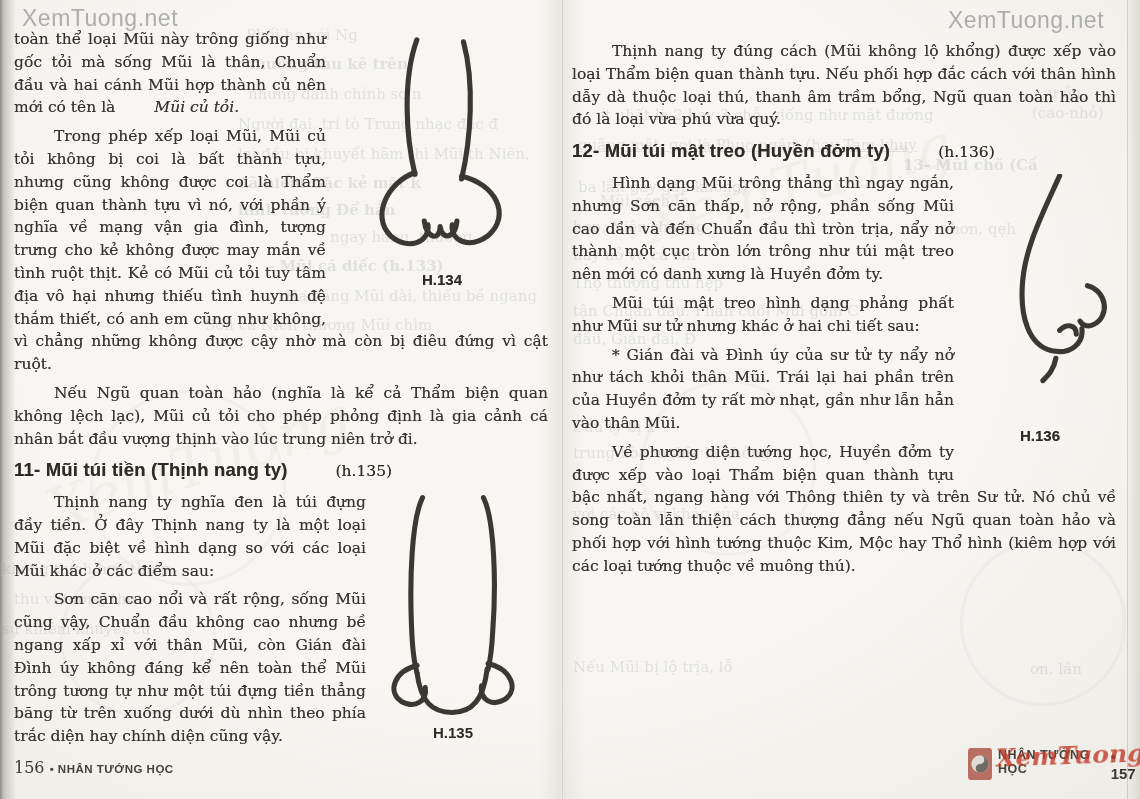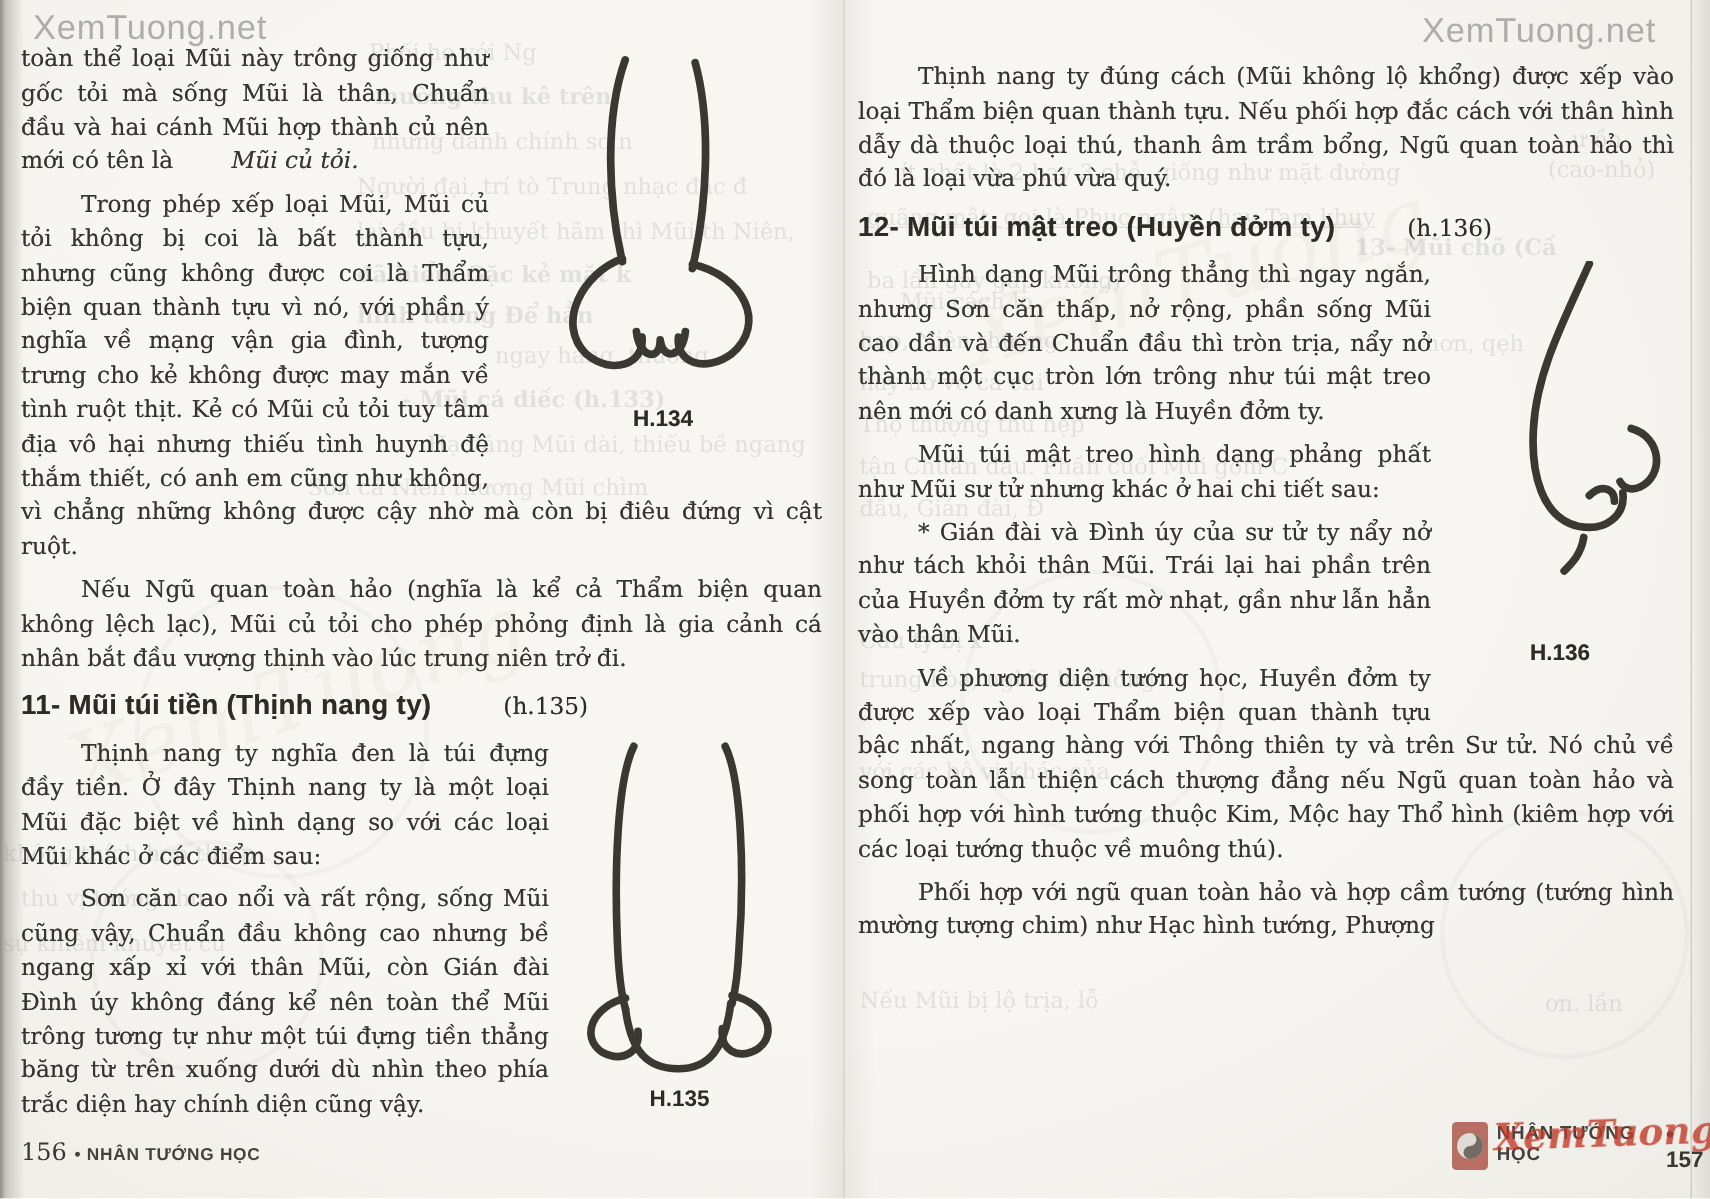--- a/index.html
+++ b/index.html
@@ -161,21 +161,20 @@
         <path d="M96,168 C104,160 114,162 114,172"></path>
         <path d="M92,198 C90,210 84,216 78,222"></path>
       </svg>
       <div class="fig-label">H.136</div>
     </div>
 
     <p>Hình dạng Mũi trông thẳng thì ngay ngắn, nhưng Sơn căn thấp, nở rộng, phần sống Mũi cao dần và đến Chuẩn đầu thì tròn trịa, nẩy nở thành một cục tròn lớn trông như túi mật treo nên mới có danh xưng là Huyền đởm ty.</p>
     <p>Mũi túi mật treo hình dạng phảng phất như Mũi sư tử nhưng khác ở hai chi tiết sau:</p>
     <p>* Gián đài và Đình úy của sư tử ty nẩy nở như tách khỏi thân Mũi. Trái lại hai phần trên của Huyền đởm ty rất mờ nhạt, gần như lẫn hẳn vào thân Mũi.</p>
     <p>Về phương diện tướng học, Huyền đởm ty được xếp vào loại Thẩm biện quan thành tựu bậc nhất, ngang hàng với Thông thiên ty và trên Sư tử. Nó chủ về song toàn lẫn thiện cách thượng đẳng nếu Ngũ quan toàn hảo và phối hợp với hình tướng thuộc Kim, Mộc hay Thổ hình (kiêm hợp với các loại tướng thuộc về muông thú).</p>
-    <p>Phối hợp với ngũ quan toàn hảo và hợp cầm tướng (tướng hình mường tượng chim) như Hạc hình tướng, Phượng</p>
   </div>
 
   <div class="footer-right">
     <span class="logo">
       <svg width="22" height="22" viewBox="0 0 28 28">
         <circle cx="14" cy="14" r="11" fill="#ddd8d2"></circle>
         <path d="M14,3 a11,11 0 0 1 0,22 a5.5,5.5 0 0 1 0,-11 a5.5,5.5 0 0 0 0,-11" fill="#5b5550"></path>
         <circle cx="14" cy="8.5" r="1.8" fill="#ddd8d2"></circle>
         <circle cx="14" cy="19.5" r="1.8" fill="#5b5550"></circle>
       </svg>

